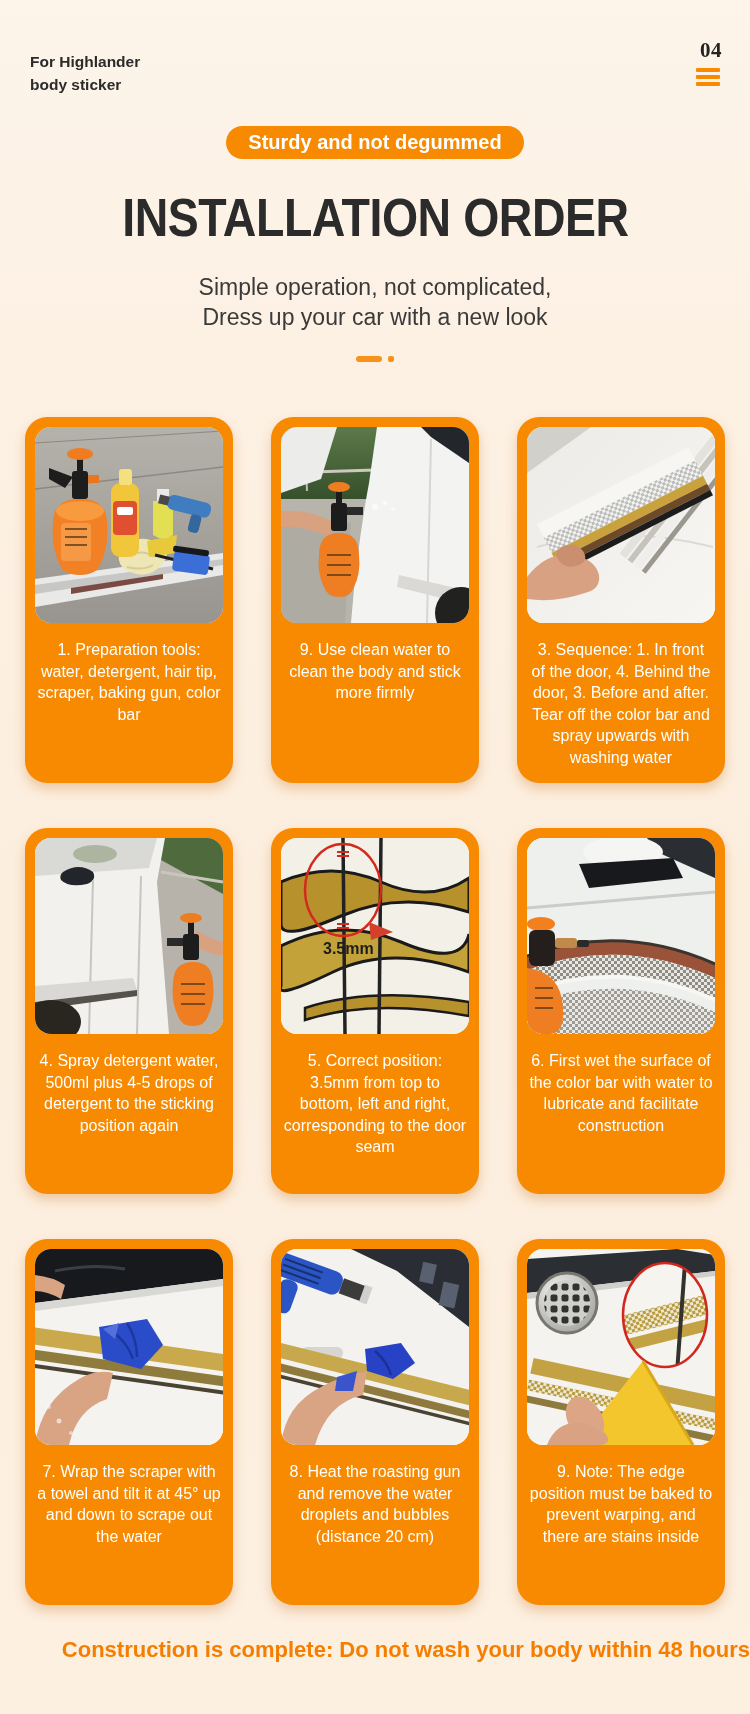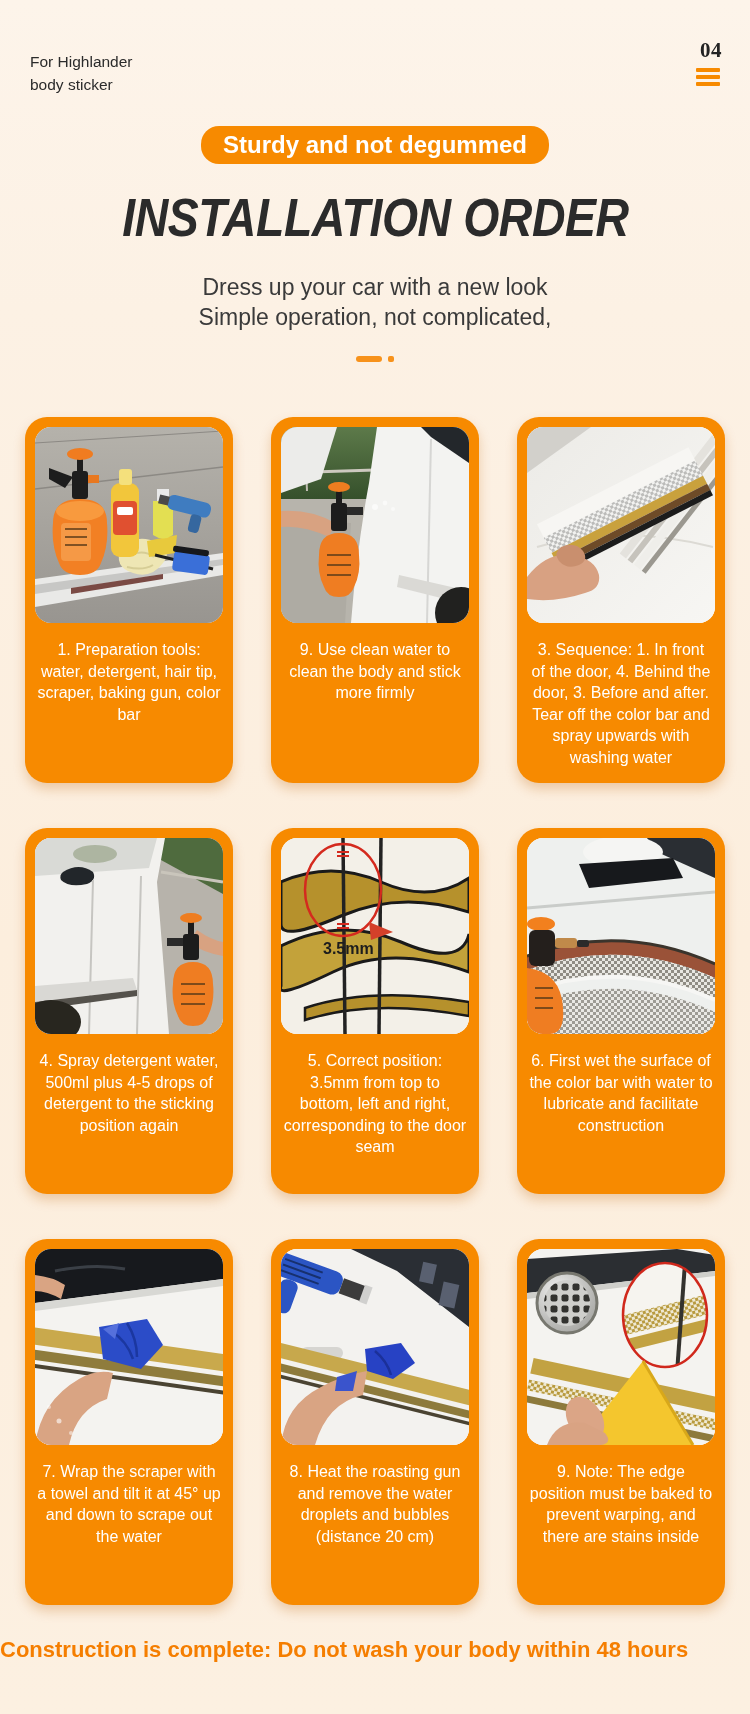--- a/index.html
+++ b/index.html
@@ -3,49 +3,49 @@
 <meta charset="utf-8">
 <style>
   * { margin:0; padding:0; box-sizing:border-box; }
   html,body { width:750px; }
   body { font-family:"Liberation Sans", sans-serif; }
   .page {
     position:relative; width:750px; height:1714px; overflow:hidden;
     background:linear-gradient(180deg,#fdf4ea 0%,#fcf1e4 18%,#fceedd 55%,#fcf0e1 100%);
   }
   
-  .brand { position:absolute; left:30px; top:50px; font-size:15.5px; font-weight:400;
+  .brand { position:absolute; left:30px; top:50px; font-size:15.5px; font-weight:700;
            line-height:23px; color:#2b2b2b; }
   .pageno-wrap { position:absolute; right:28px; top:38px; width:26px; text-align:right;font-family:Liberation Serif, serif; }
   .pageno { font-size:21px; font-weight:800; color:#232323; letter-spacing:.5px; }
   .menu { margin-top:5px; }
   .menu .bar { width:24px; height:4px; background:#F78A00; border-radius:1px; margin-top:3px; }
   
   .badge-row { position:absolute; top:126px; left:0; width:100%; text-align:center; }
-  .badge { display:inline-block; background:#F78A00; color:#fff; font-size:24px; font-weight:700;
+  .badge { display:inline-block; background:#F78A00; color:#fff; font-size:20px; font-weight:700;
            padding:5px 22px; border-radius:18px; }
-  .title-row { position:absolute; top:186px; left:0; width:100%; text-align:center; white-space:nowrap;font-style:italic; }
+  .title-row { position:absolute; top:186px; left:0; width:100%; text-align:center; white-space:nowrap; }
   .title-text { display:inline-block; font-size:54px; font-weight:800; color:#2b2b2b;
                 transform:scaleX(.86); transform-origin:center; letter-spacing:-.5px; }
   .subtitle { position:absolute; top:272px; left:0; width:100%; text-align:center;
               font-size:23px; line-height:30px; color:#3a3a3a; }
   .deco-row { position:absolute; top:356px; left:0; width:100%;
               display:flex; justify-content:center; align-items:center; gap:6px; }
   .deco-dash { width:26px; height:6px; border-radius:3px; background:#F7921B; }
   .deco-dot  { width:6px;  height:6px; border-radius:2px; background:#F7921B; }
   
   .grid { position:absolute; left:25px; top:417px;
           display:grid; grid-template-columns:repeat(3,208px); gap:45px 38px; grid-auto-rows:366px; }
   .card { background:#F78A00; border-radius:22px; padding:10px 10px 8px;
           box-shadow:0 6px 12px rgba(193,101,10,.28); }
   .photo { width:188px; height:196px; border-radius:16px; overflow:hidden; background:#ffffff; }
   .photo svg { display:block; width:188px; height:196px; }
   .caption { margin:16px 2px 0; color:#fff; font-size:16px; line-height:21.5px; text-align:center; }
   
-  .footer { position:absolute; top:1637px; left:0; width:100%; text-align:left;
+  .footer { position:absolute; top:1637px; left:0; width:100%; text-align:right;
             font-size:22px; font-weight:700; color:#F57E00; }
 </style>
 </head>
 <body>
 
 <div class="page">
 
   <div class="brand">
     <div>For Highlander</div>
     <div>body sticker</div>
@@ -59,22 +59,22 @@
     </div>
   </div>
 
   <div class="badge-row">
     <span class="badge">Sturdy and not degummed</span>
   </div>
   <div class="title-row">
     <span class="title-text">INSTALLATION ORDER</span>
   </div>
   <div class="subtitle">
+    <div>Simple operation, not complicated,</div>
     <div>Dress up your car with a new look</div>
-    <div>Simple operation, not complicated,</div>
   </div>
   <div class="deco-row">
     <div class="deco-dash"></div>
     <div class="deco-dot"></div>
   </div>
 
   <div class="grid">
 
     <div class="card">
       <div class="photo">

